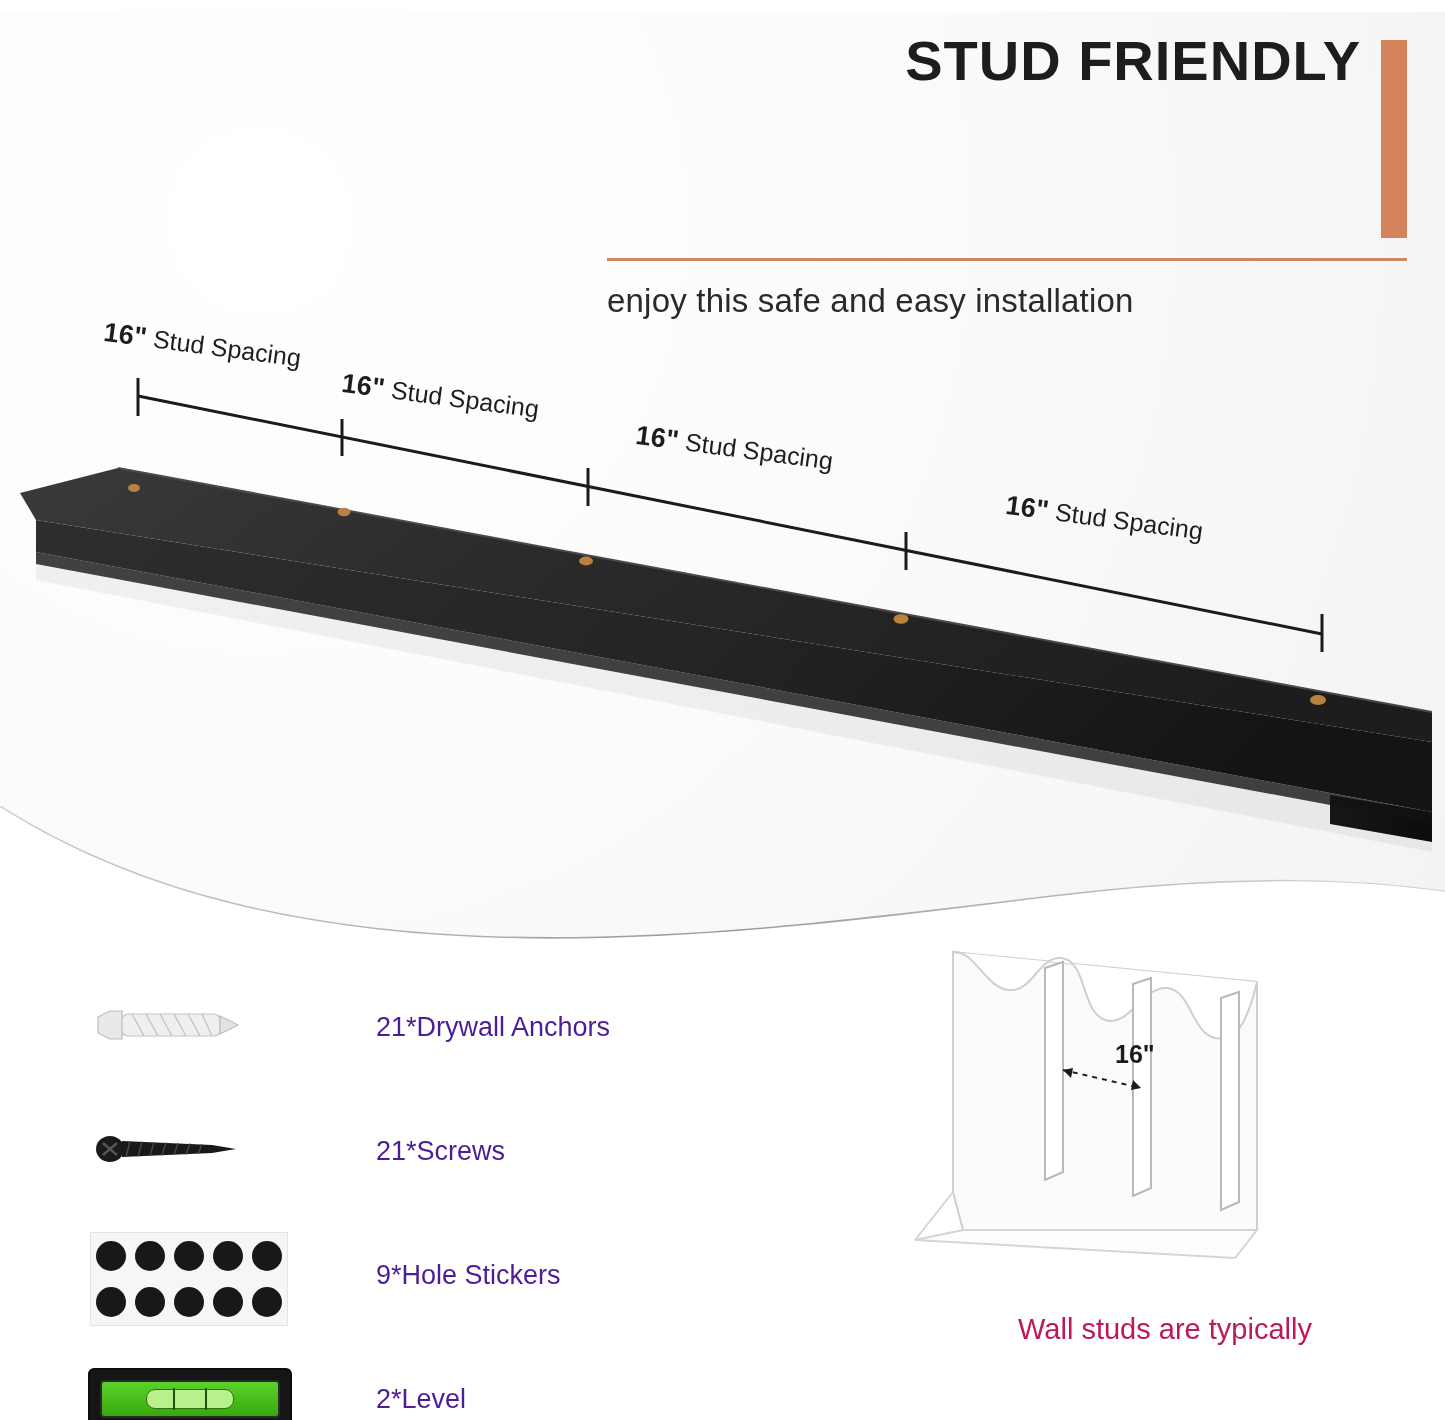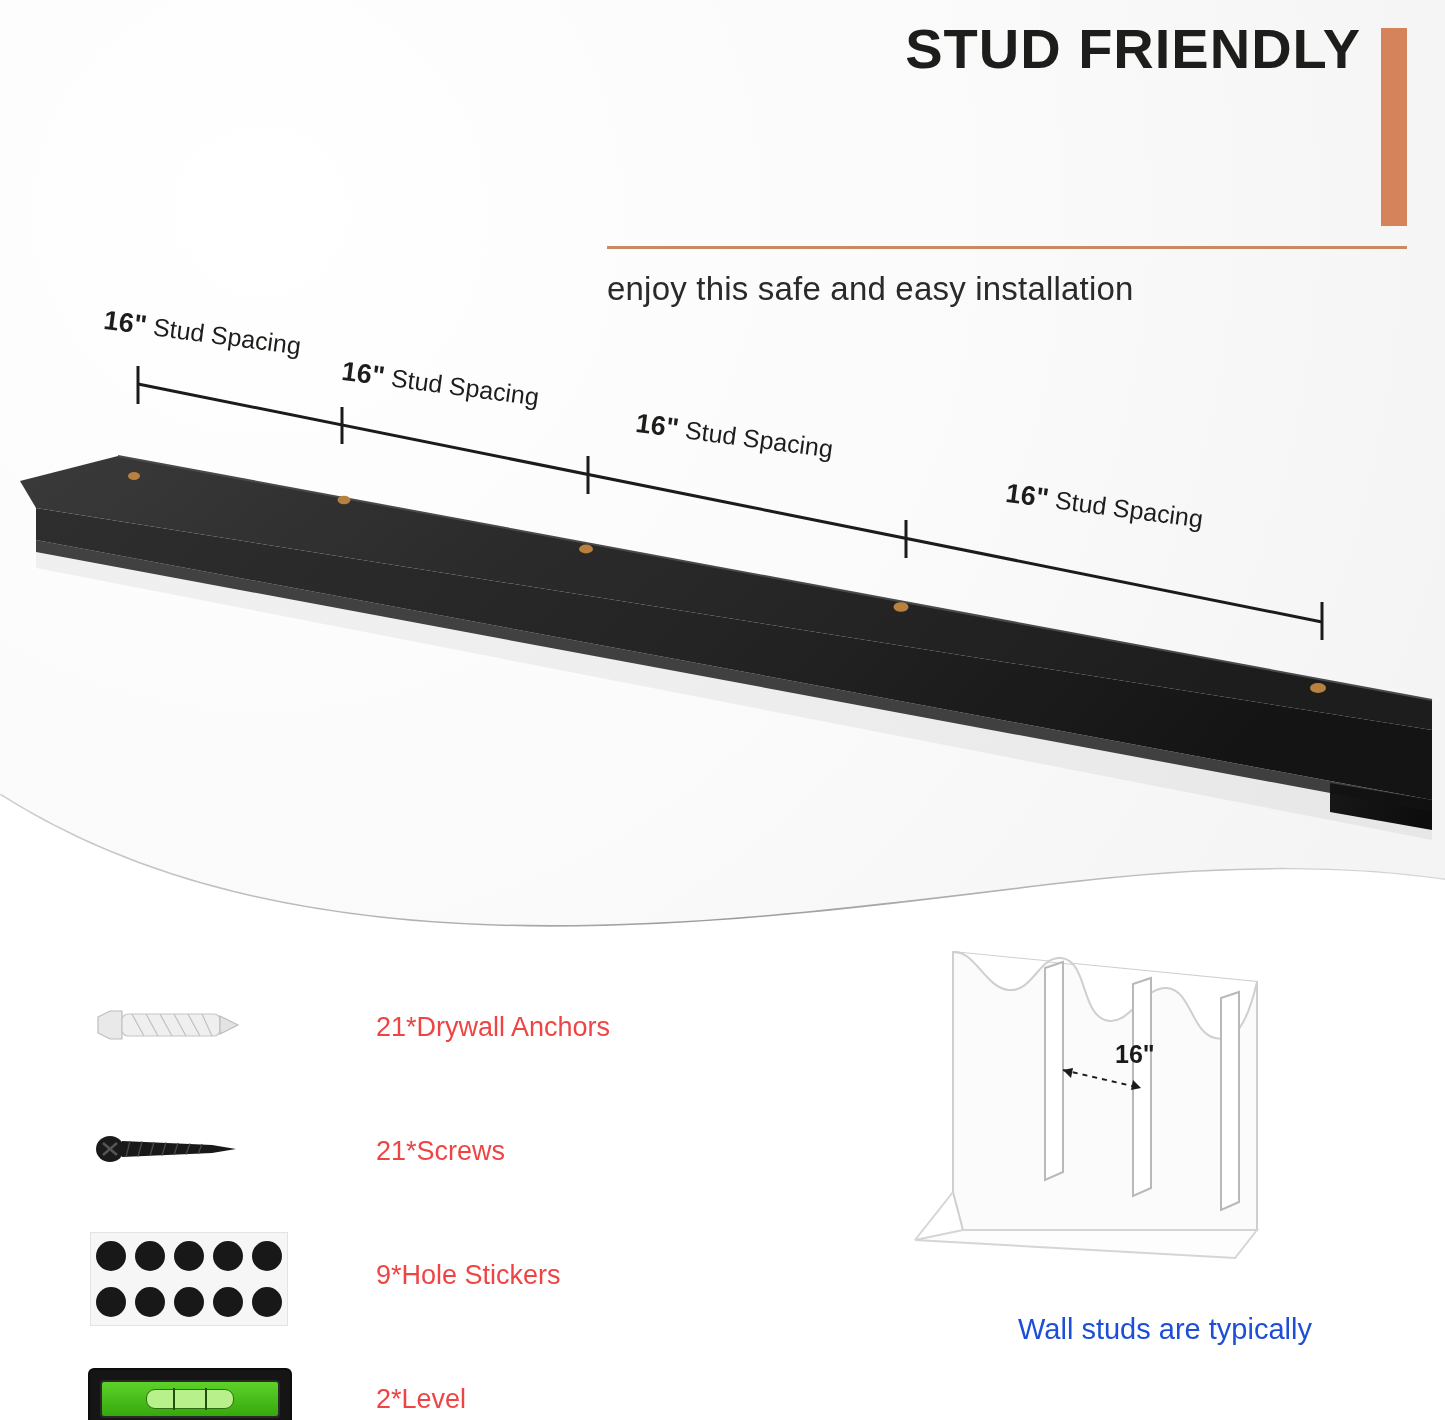--- a/index.html
+++ b/index.html
@@ -16,21 +16,21 @@
     width: 1445px;
     height: 1420px;
     overflow: hidden;
     background: #ffffff;
   }
 
   
   .scene {
     position: absolute;
     left: 0;
-    top: 0;
+    top: 12px;
     width: 1445px;
     height: 960px;
     overflow: hidden;
   }
   .wall {
     position: absolute;
     left: 0; top: 0;
     width: 1445px; height: 960px;
     background:
       radial-gradient(circle at 18% 22%, #ffffff 0%, #fbfbfb 45%, #f3f3f3 100%);
@@ -123,21 +123,21 @@
     align-items: center;
   }
   .part-icon {
     width: 250px;
     height: 110px;
     position: relative;
     flex: 0 0 250px;
   }
   .part-label {
     font-size: 27px;
-    color: #ef4444;
+    color: #4c1d95;
     margin-left: 56px;
   }
 
   
   .anchor {
     position: absolute;
     left: 22px;
     top: 33px;
     width: 150px;
     height: 40px;
@@ -219,21 +219,21 @@
     height: 350px;
   }
   .caption {
     position: absolute;
     left: 905px;
     top: 1310px;
     width: 520px;
     text-align: center;
     font-size: 29px;
     line-height: 1.35;
-    color: #1d4ed8;
+    color: #be185d;
   }
   .sixteen-label {
     position: absolute;
     left: 1115px;
     top: 1040px;
     font-size: 25px;
     font-weight: bold;
     color: #1b1b1b;
   }
 </style>

